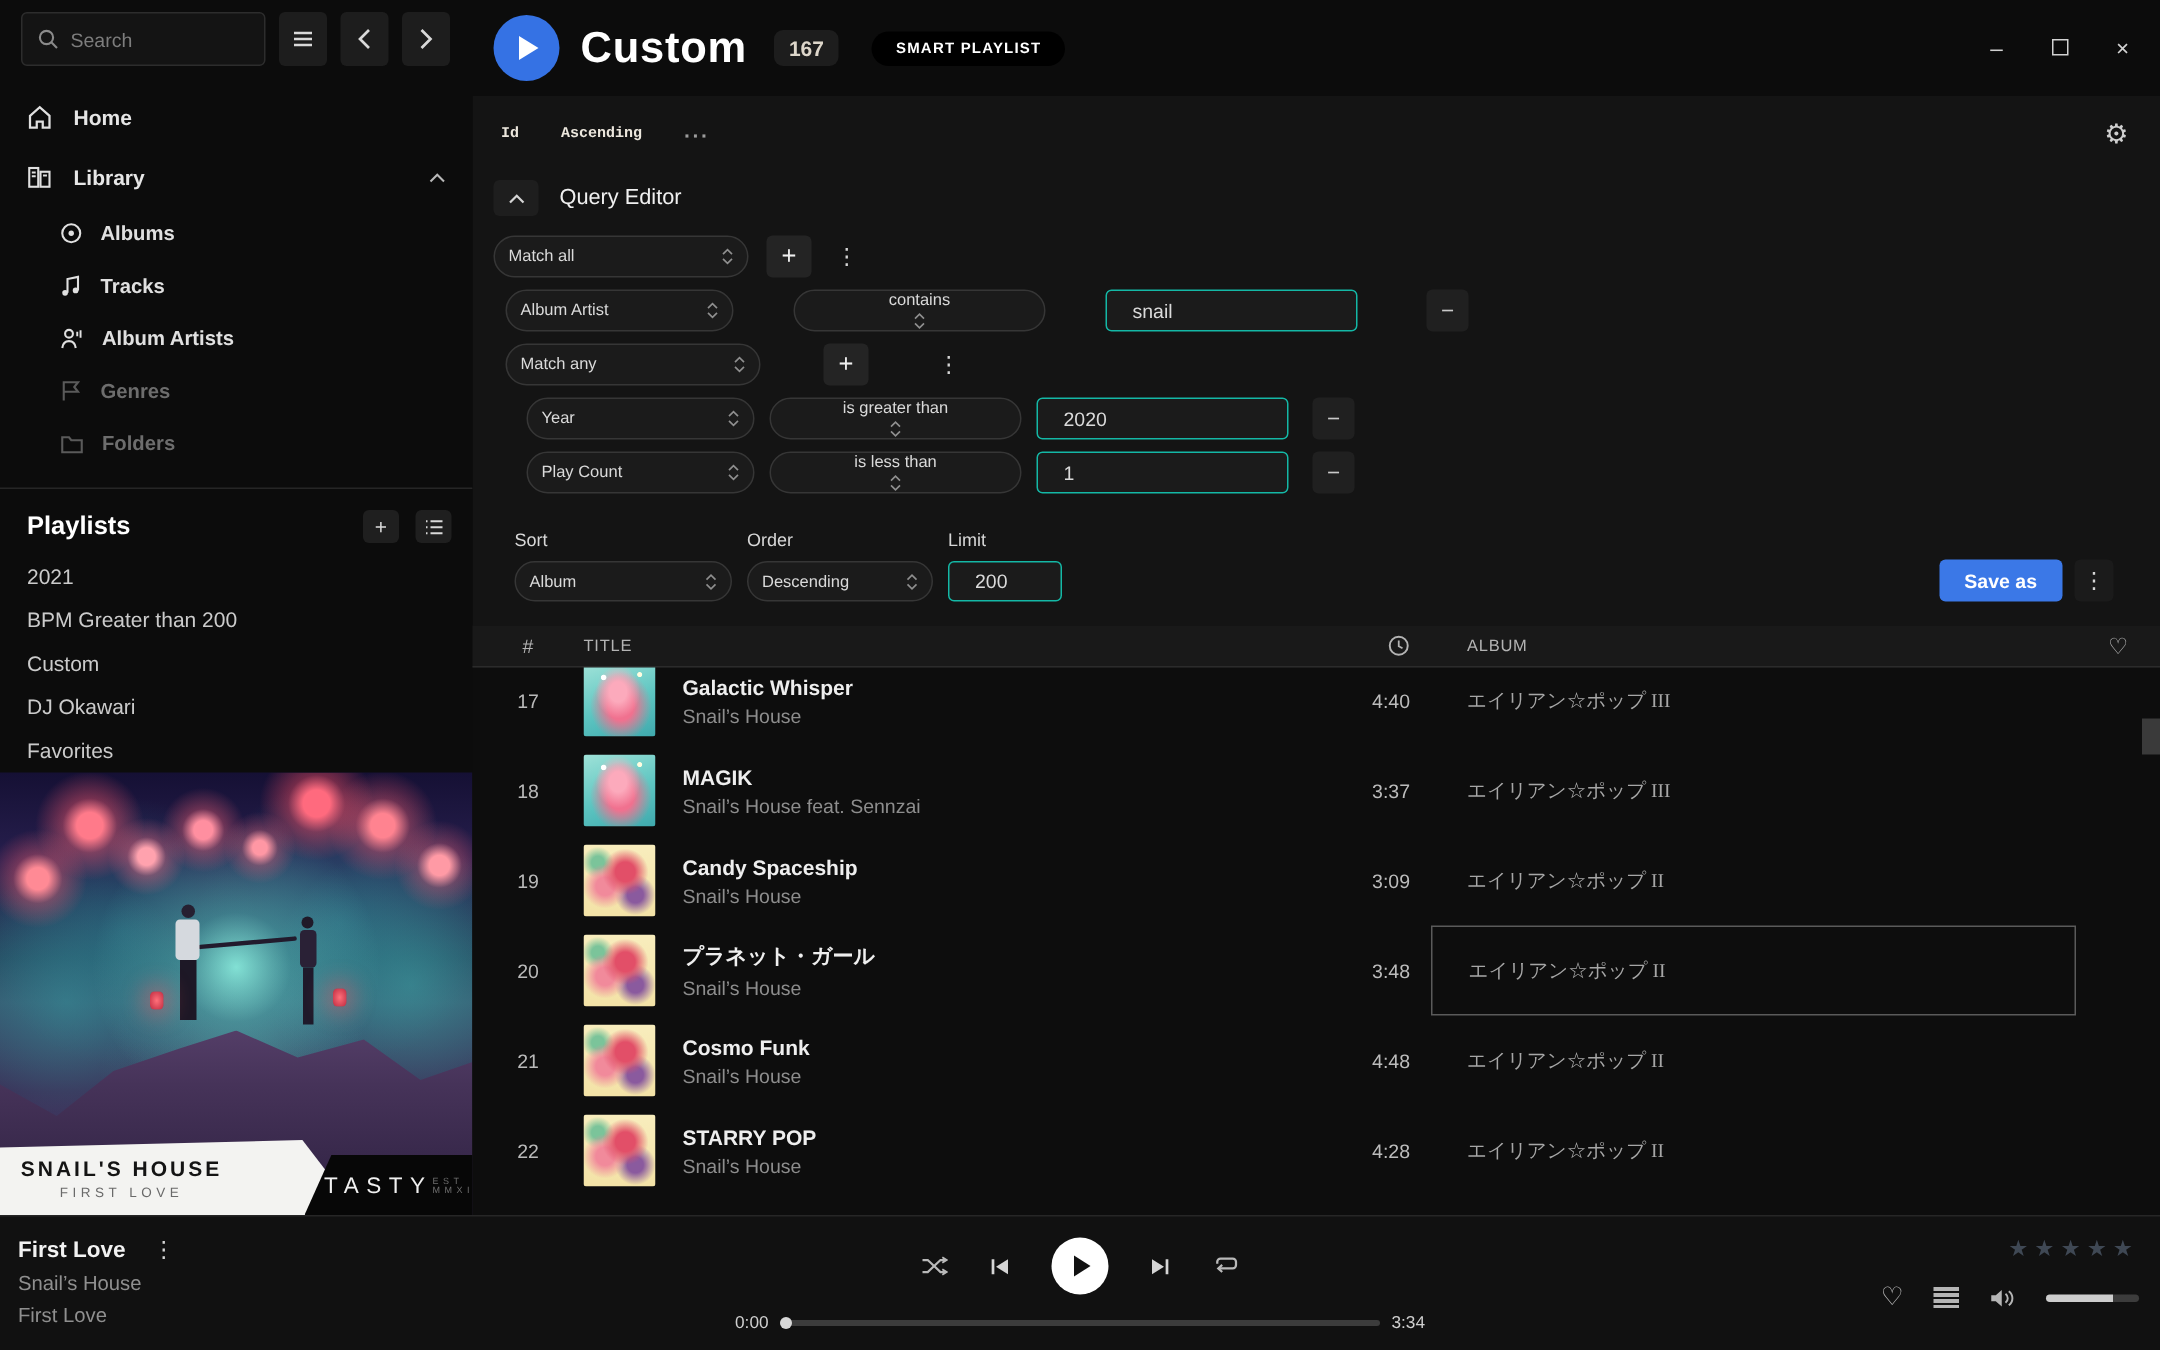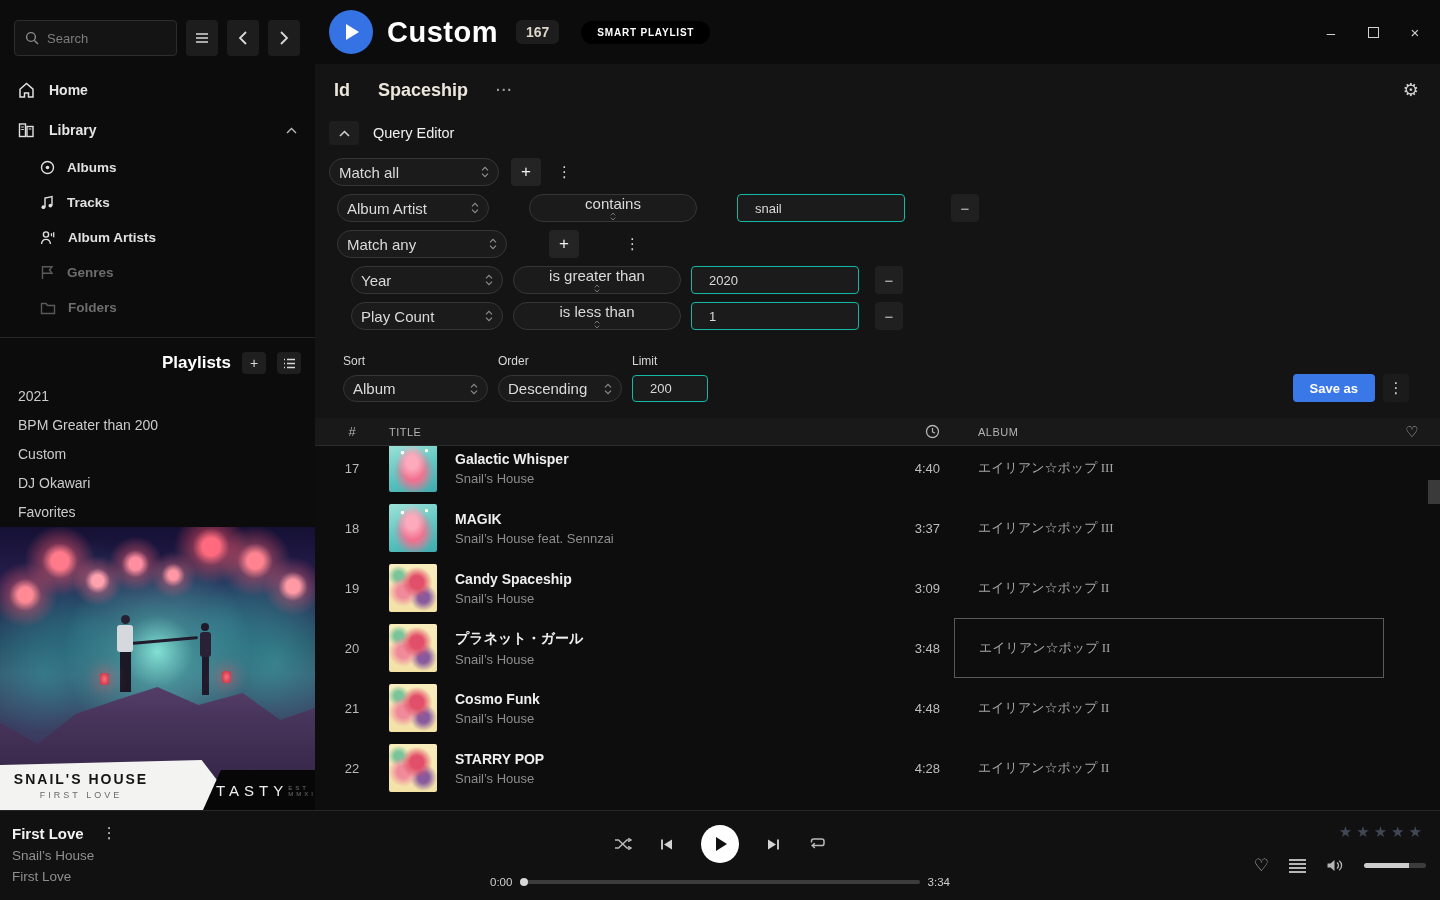--- a/index.html
+++ b/index.html
@@ -3,40 +3,40 @@
 <meta charset="utf-8">
 <style>
   * { box-sizing: border-box; margin: 0; padding: 0; }
   html,body { width:1440px; height:900px; overflow:hidden; background:#000; }
   body { font-family:"Liberation Sans","DejaVu Sans",sans-serif; color:#e8e8e8; position:relative; }
   .app { position:absolute; inset:0; display:flex; flex-direction:column; }
   .upper { flex:1; display:flex; min-height:0; }
 
   
   .sidebar { width:315px; background:#0c0c0c; display:flex; flex-direction:column; flex-shrink:0; }
-  .sidebar-scroll { flex:1; padding-top:20px; }
+  .sidebar-scroll { flex:1; padding-top:8px; }
   .search-row { display:flex; gap:9px; padding:0 14px; }
   .search-box { width:163px; height:36px; background:#141414; border:1px solid #2d2d2d; border-radius:4px;
     display:flex; align-items:center; gap:8px; padding:0 10px; }
   .search-box input { background:transparent; border:0; outline:none; color:#cfcfcf; font-size:13px; width:110px;
     font-family:inherit; }
   .search-box input::placeholder { color:#7d7d7d; }
   .sq-btn { width:32px; height:36px; background:#1d1d1d; border-radius:4px; display:flex; align-items:center;
     justify-content:center; color:#d9d9d9; }
   .nav-item { display:flex; align-items:center; gap:14px; padding:12px 18px; font-weight:bold; font-size:14px;
     color:#e6e6e6; }
   .nav-item .grow { flex:1; }
   .nav-top { margin-top:14px; }
   .sub-item { display:flex; align-items:center; gap:12px; padding:10px 18px 10px 40px; font-weight:bold;
     font-size:13.5px; color:#e0e0e0; }
   .sub-item.muted { color:#6d6d6d; }
   .sub-item.muted svg { opacity:.55; }
   .side-divider { height:1px; background:#262626; margin:12px 0 0 0; }
   .pl-header { display:flex; align-items:center; padding:14px 14px 8px 18px; }
-  .pl-title { font-size:17px; font-weight:bold; color:#fff; flex:1;text-align:right; }
+  .pl-title { font-size:17px; font-weight:bold; color:#fff; flex:1; }
   .pl-btn { width:24px; height:22px; background:#1f1f1f; border-radius:4px; display:flex; align-items:center;
     justify-content:center; color:#d9d9d9; margin-left:11px; font-size:14px; }
   .pl-item { padding:6px 18px 7px 18px; font-size:14px; color:#cbcbcb; }
 
   
   .art-pane { height:320px; position:relative; overflow:hidden; background:
     linear-gradient(180deg,#151034 0%,#271f4e 20%,#23415a 42%,#35506a 52%,#3a2c55 72%,#483463 100%); }
   .scene-foliage { position:absolute; inset:0; background:
     radial-gradient(circle at 50% 44%, rgba(140,240,224,.9) 0%, rgba(92,196,190,.45) 16%, rgba(60,140,150,.0) 42%),
     radial-gradient(circle at 14% 52%, rgba(58,150,158,.55) 0%, transparent 28%),
@@ -94,33 +94,33 @@
   .count-badge { background:#1d1d1d; border-radius:6px; padding:4px 10px; font-size:14px; font-weight:bold;
     color:#ddd6ca; margin-left:4px; }
   .smart-pill { background:#000; border-radius:12px; padding:6px 16px; font-size:10px; font-weight:bold;
     color:#fff; letter-spacing:.8px; margin-left:8px; }
   .win-controls { position:absolute; top:0; right:0; height:64px; display:flex; align-items:center; gap:24px;
     padding-right:16px; z-index:5; }
   .win-btn { color:#d2d2d2; font-size:15px; width:18px; text-align:center; }
   .max-box { width:11px; height:11px; border:1.5px solid #d2d2d2; display:inline-block; }
 
   .filter-row { display:flex; align-items:center; gap:28px; padding:15px 21px 10px 19px; }
-  .filter-chip { font-size:18px; font-weight:bold; color:#ece7dd; }
+  .filter-chip { font-size:10px; font-weight:bold; color:#ece7dd;font-family:Liberation Mono, monospace; }
   .more-dots { color:#9c9c9c; font-size:14px; font-weight:bold; letter-spacing:1px; }
   .gear { margin-left:auto; color:#cfcfcf; font-size:18px; }
 
   .qe { padding:10px 14px 0 14px; }
   .qe-head { display:flex; align-items:center; gap:14px; margin-bottom:13px; }
   .qe-collapse { width:30px; height:24px; background:#1e1e1e; border-radius:4px; display:flex; align-items:center;
     justify-content:center; }
   .qe-title { font-size:14.5px; color:#f0f0f0; }
   .qe-row { display:flex; align-items:center; gap:10px; margin-bottom:8px; }
   .indent1 { padding-left:8px;gap:40px; } .indent2 { padding-left:22px; }
   .select { height:28px; background:#1b1b1b; border:1px solid #363636; border-radius:14px; display:flex;
-    align-items:center; justify-content:space-between; padding:0 9px; font-size:15px; color:#dadada; }
+    align-items:center; justify-content:space-between; padding:0 9px; font-size:11px; color:#dadada; }
   .w-match { width:170px; } .w-field { width:152px; } .w-op { width:168px;flex-direction:column; }
   .tb-input { height:28px; background:#1b1b1b; border:1px solid #14b8a6; border-radius:4px; color:#dadada;
     font-size:13px; padding:0 17px; outline:none; font-family:inherit; }
   .w-val { width:168px; }
   .plus-btn { width:30px; height:28px; background:#242424; border-radius:4px; color:#f0f0f0; font-size:17px;
     display:flex; align-items:center; justify-content:center; margin-left:2px; }
   .minus-btn { width:28px; height:28px; background:#202020; border-radius:4px; color:#c9c9c9; font-size:15px;
     display:flex; align-items:center; justify-content:center; margin-left:6px; }
   .kebab { color:#d5d5d5; font-size:15px; padding:0 6px; }
 
@@ -365,21 +365,21 @@
         <div class="play-circle">
           <div class="tri tri-play-hdr"></div>
         </div>
         <div class="page-title">Custom</div>
         <div class="count-badge">167</div>
         <div class="smart-pill">SMART PLAYLIST</div>
       </header>
 
       <div class="filter-row">
         <span class="filter-chip">Id</span>
-        <span class="filter-chip">Spaceship</span>
+        <span class="filter-chip">Ascending</span>
         <span class="more-dots">···</span>
         <span class="gear">⚙</span>
       </div>
 
       <section class="qe">
         <div class="qe-head">
           <div class="qe-collapse">
             <svg width="11" height="7" viewBox="0 0 11 7">
                 <path d="M1 6l4.5-4.5L10 6" fill="none" stroke="#d5d5d5" stroke-width="1.5"></path>
               </svg>

